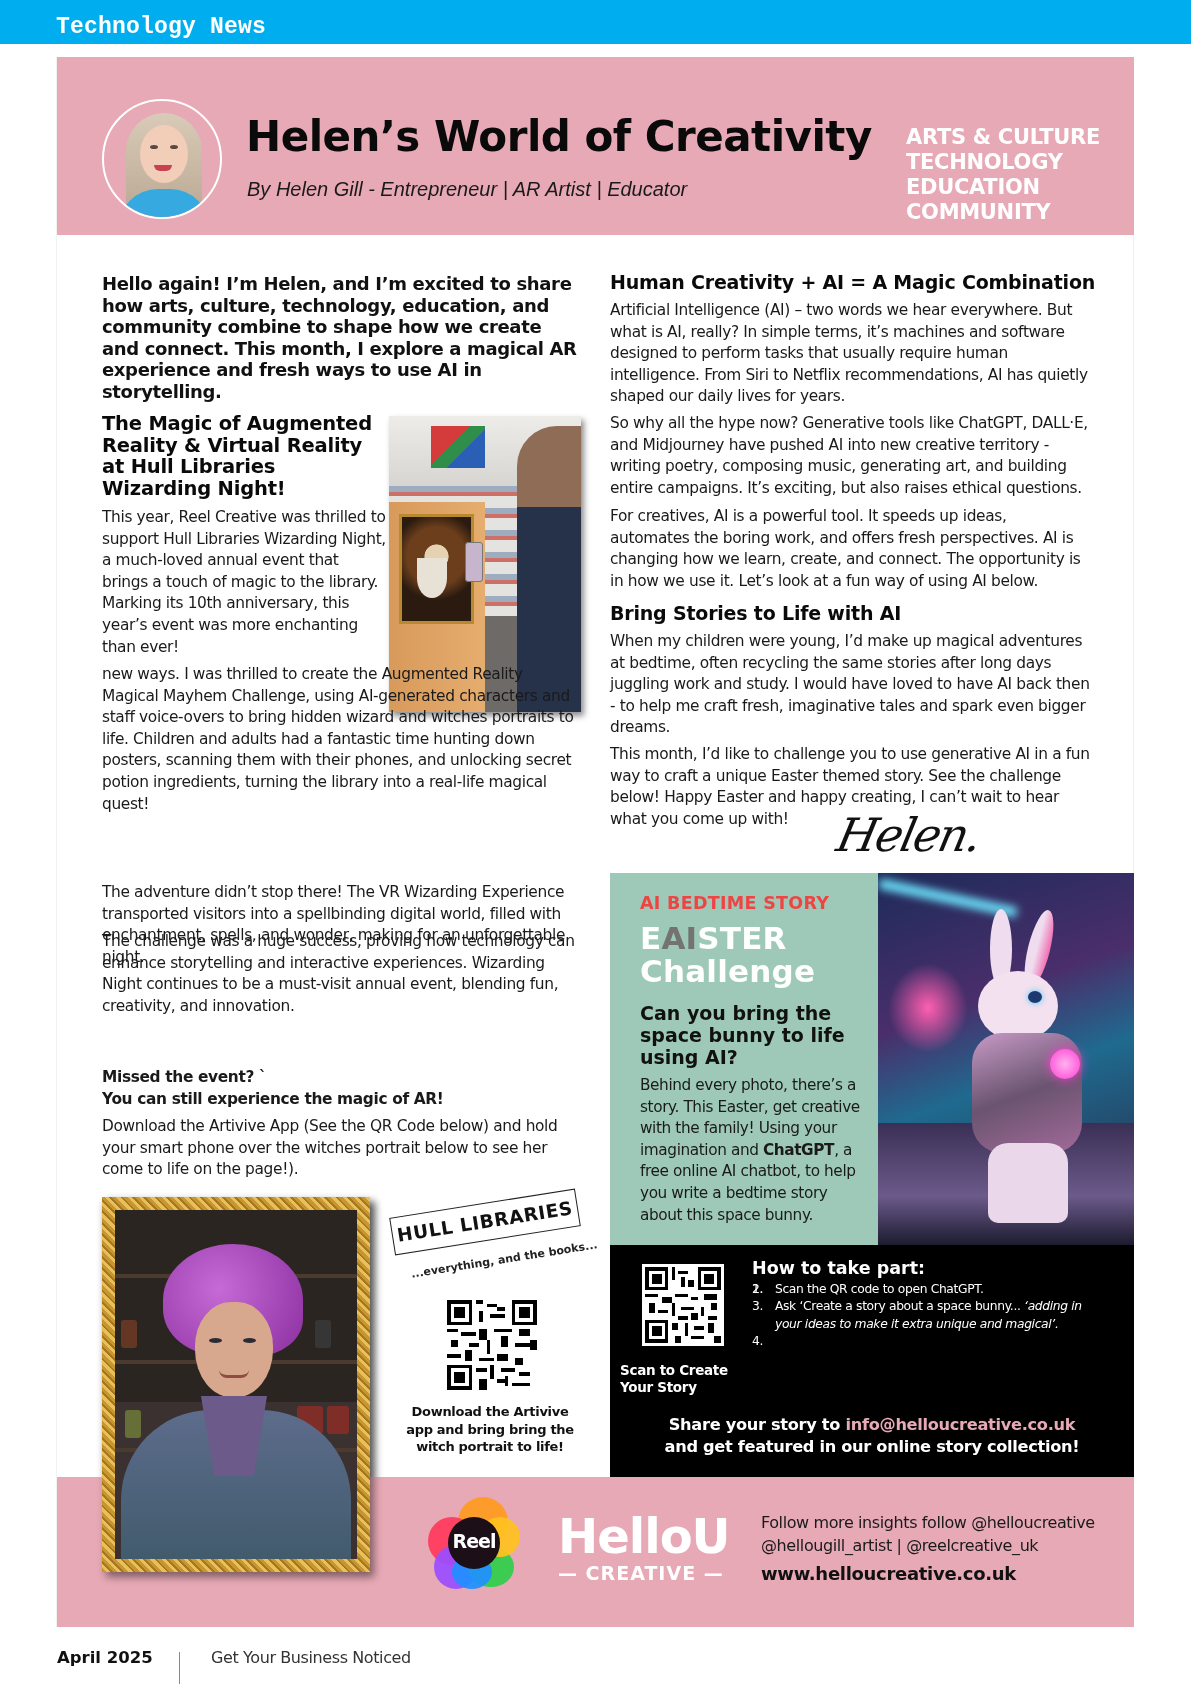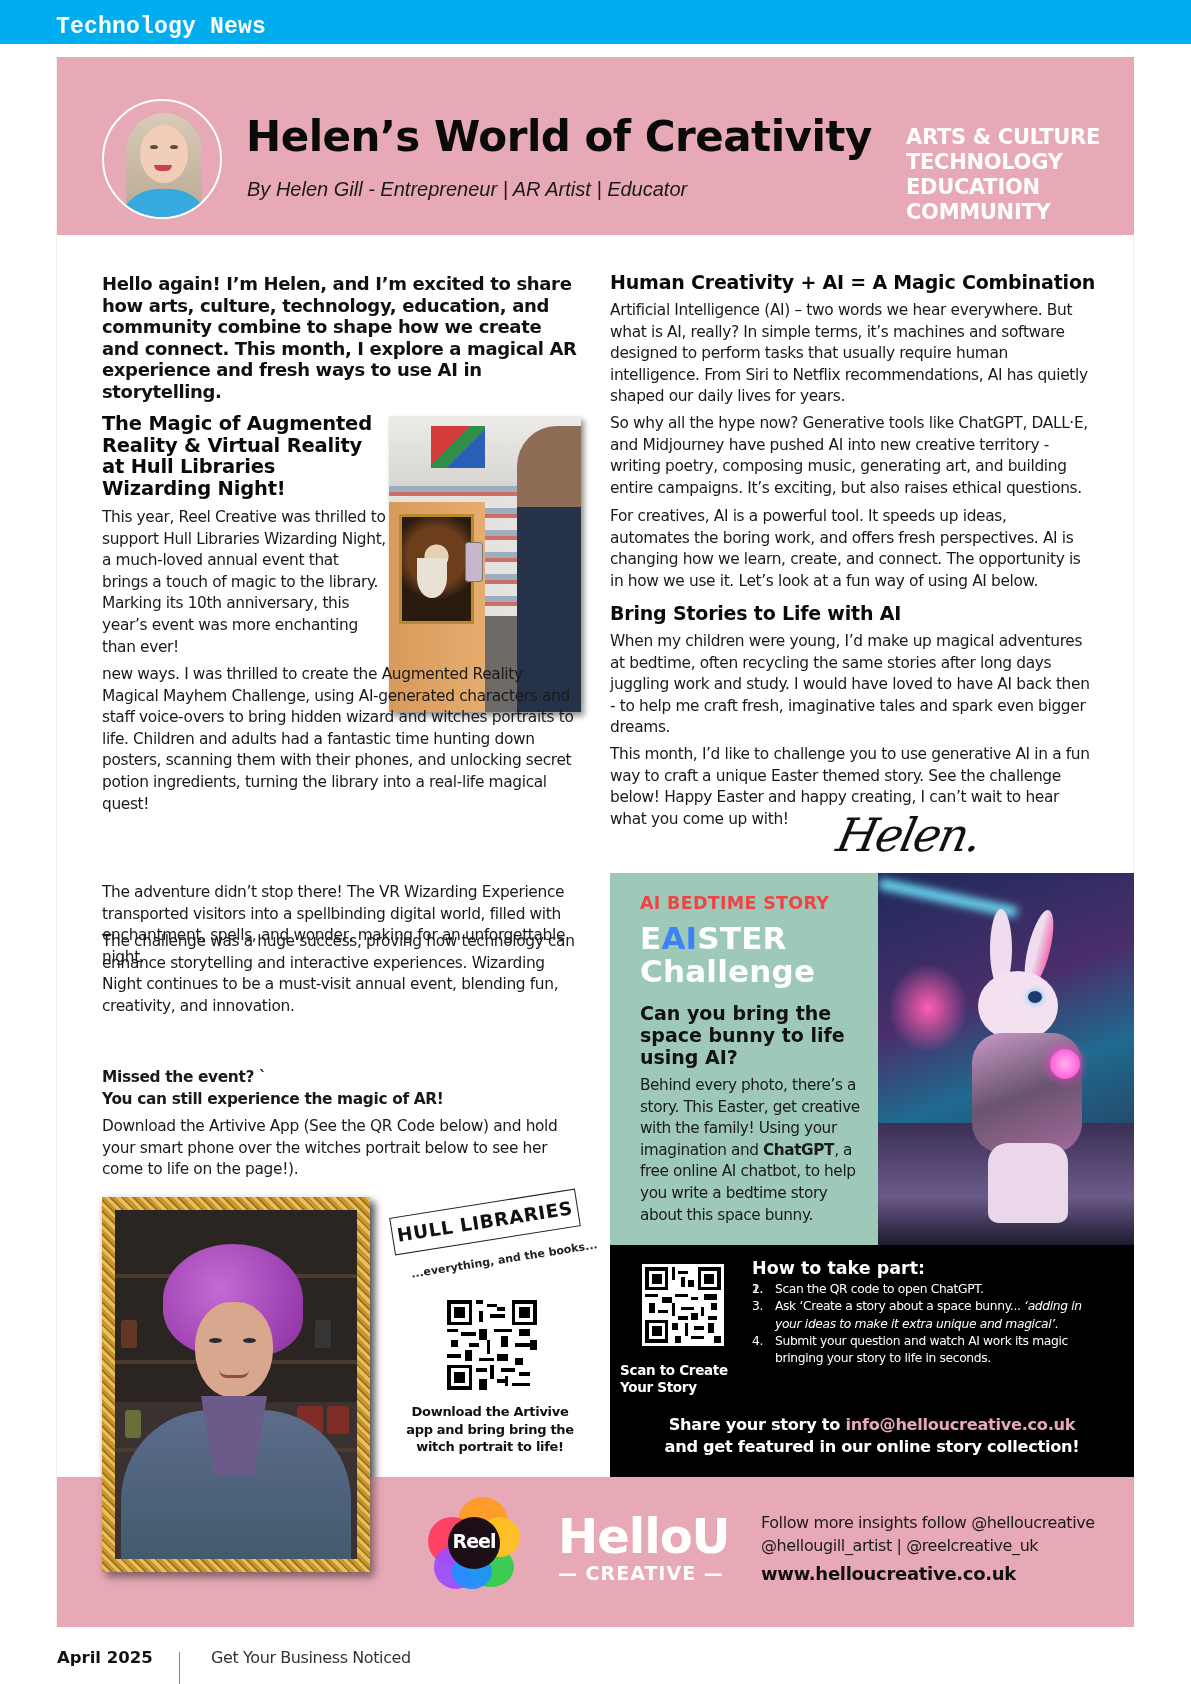--- a/index.html
+++ b/index.html
@@ -69,21 +69,21 @@
   .p-b2 { position: absolute; left: 610px; top: 413px; width: 480px; }
   .p-b3 { position: absolute; left: 610px; top: 506px; width: 480px; }
   .h-right2 { position: absolute; left: 610px; top: 602px; font-family: "DejaVu Sans", sans-serif; font-weight: 700; font-size: 19px; color: #0a0a0a; letter-spacing: -0.2px; }
   .p-b4 { position: absolute; left: 610px; top: 631px; width: 480px; }
   .p-b5 { position: absolute; left: 610px; top: 744px; width: 480px; }
   .signature { position: absolute; left: 838px; top: 808px; font-family: "DejaVu Serif", serif; font-style: italic; font-size: 46px; color: #111; transform: skewX(-12deg); letter-spacing: -2px; }
 
   .challenge { position: absolute; left: 610px; top: 873px; width: 268px; height: 372px; background: #9ec9b8; }
   .ch-kicker { position: absolute; left: 640px; top: 893px; font-family: "DejaVu Sans", sans-serif; font-weight: 700; font-size: 17.5px; color: #ef4444; letter-spacing: 0.3px; }
   .ch-title { position: absolute; left: 640px; top: 922px; font-family: "DejaVu Sans", sans-serif; font-weight: 700; font-size: 31px; line-height: 33px; color: #fff; letter-spacing: 0.2px; }
-  .ch-title .ai { color: #3b82f6; }
+  .ch-title .ai { color: #737373; }
   .ch-q { position: absolute; left: 640px; top: 1002px; width: 230px; font-family: "DejaVu Sans", sans-serif; font-weight: 700; font-size: 19px; line-height: 22px; color: #111; }
   .ch-body { position: absolute; left: 640px; top: 1075px; width: 232px; font-family: "DejaVu Sans", sans-serif; font-size: 15.3px; line-height: 21.6px; color: #1a1a1a; letter-spacing: -0.4px; }
   .ch-body b { font-weight: 700; }
 
   .bunny { position: absolute; left: 878px; top: 873px; width: 256px; height: 372px; overflow: hidden; background: linear-gradient(160deg,#1d2b5a 0%,#4a2e6b 35%,#1f6a8f 55%,#2a2140 100%); }
   .bunny .glow1 { position: absolute; left: 0; top: 20px; width: 140px; height: 10px; background: #6ee5ff; filter: blur(4px); transform: rotate(12deg); }
   .bunny .glow2 { position: absolute; left: 10px; top: 90px; width: 80px; height: 90px; background: radial-gradient(#ff5fb0,transparent 70%); }
   .bunny .floor { position: absolute; left: 0; top: 250px; width: 100%; height: 122px; background: linear-gradient(180deg,#3a2f55,#6b5a8a 60%,#1c1b2f); }
   .bunny .ear { position: absolute; top: 36px; width: 22px; height: 80px; border-radius: 50%; background: #efdcef; }
   .bunny .ear.r { background: linear-gradient(90deg,#efdcef 40%,#f06db0); transform: rotate(14deg); }
@@ -315,21 +315,21 @@
         <rect x="22" y="22" width="2" height="2"></rect>
     </g>
   </svg>
 </div>
 <div class="scan-caption">Scan to Create Your Story</div>
 <div class="howto-title">How to take part:</div>
 <ol class="steps">
   <li><span class="num">1.</span></li>
   <li><span class="num">2.</span><span>Scan the QR code to open ChatGPT.</span></li>
   <li><span class="num">3.</span><span>Ask ‘Create a story about a space bunny... </span><i>‘adding in your ideas to make it extra unique and magical’.</i></li>
-  <li><span class="num">4.</span><span>Submit your question and watch AI work its magic bringing your story to life in seconds.</span></li>
+  <li><span class="num">4.</span></li>
 </ol>
 <div class="share">
   <span>Share your story to </span><a class="email">info@helloucreative.co.uk</a><br>
   <span>and get featured in our online story collection!</span>
 </div>
 
 <div class="footer-band"></div>
 <div class="witch" style="z-index:2;">
   <div class="canvas">
     <div class="shelf" style="top:64px"></div>

